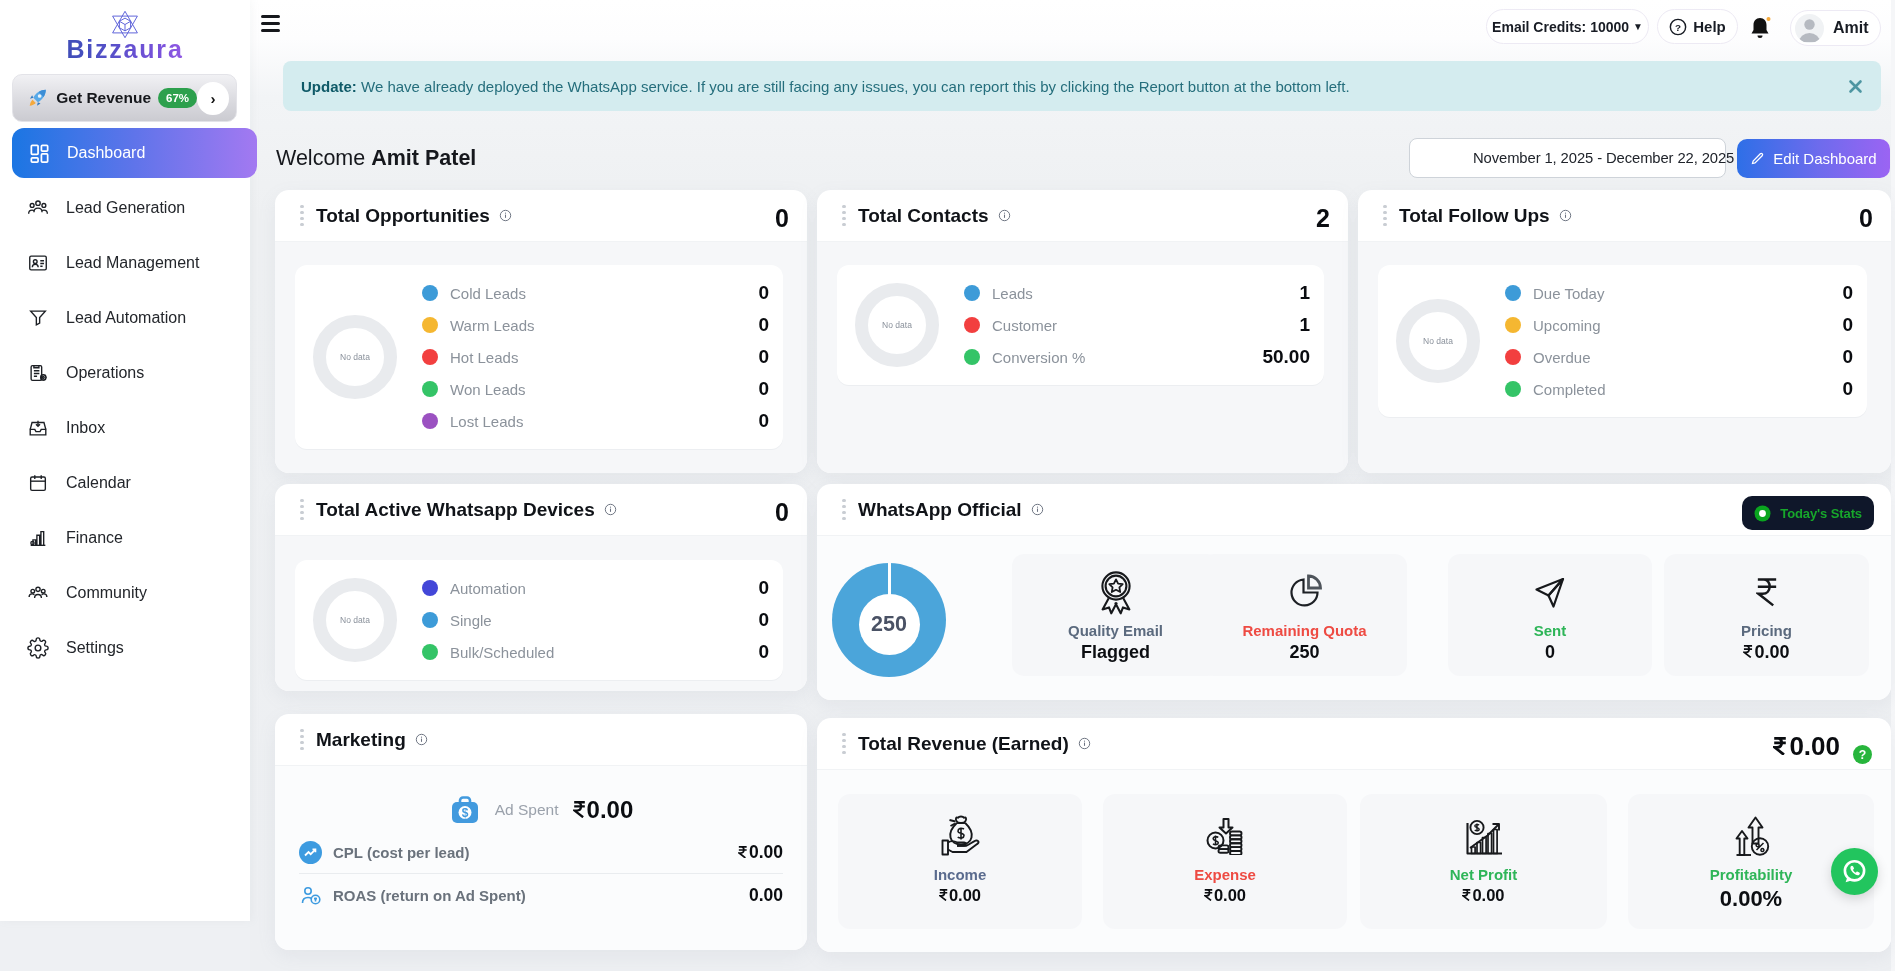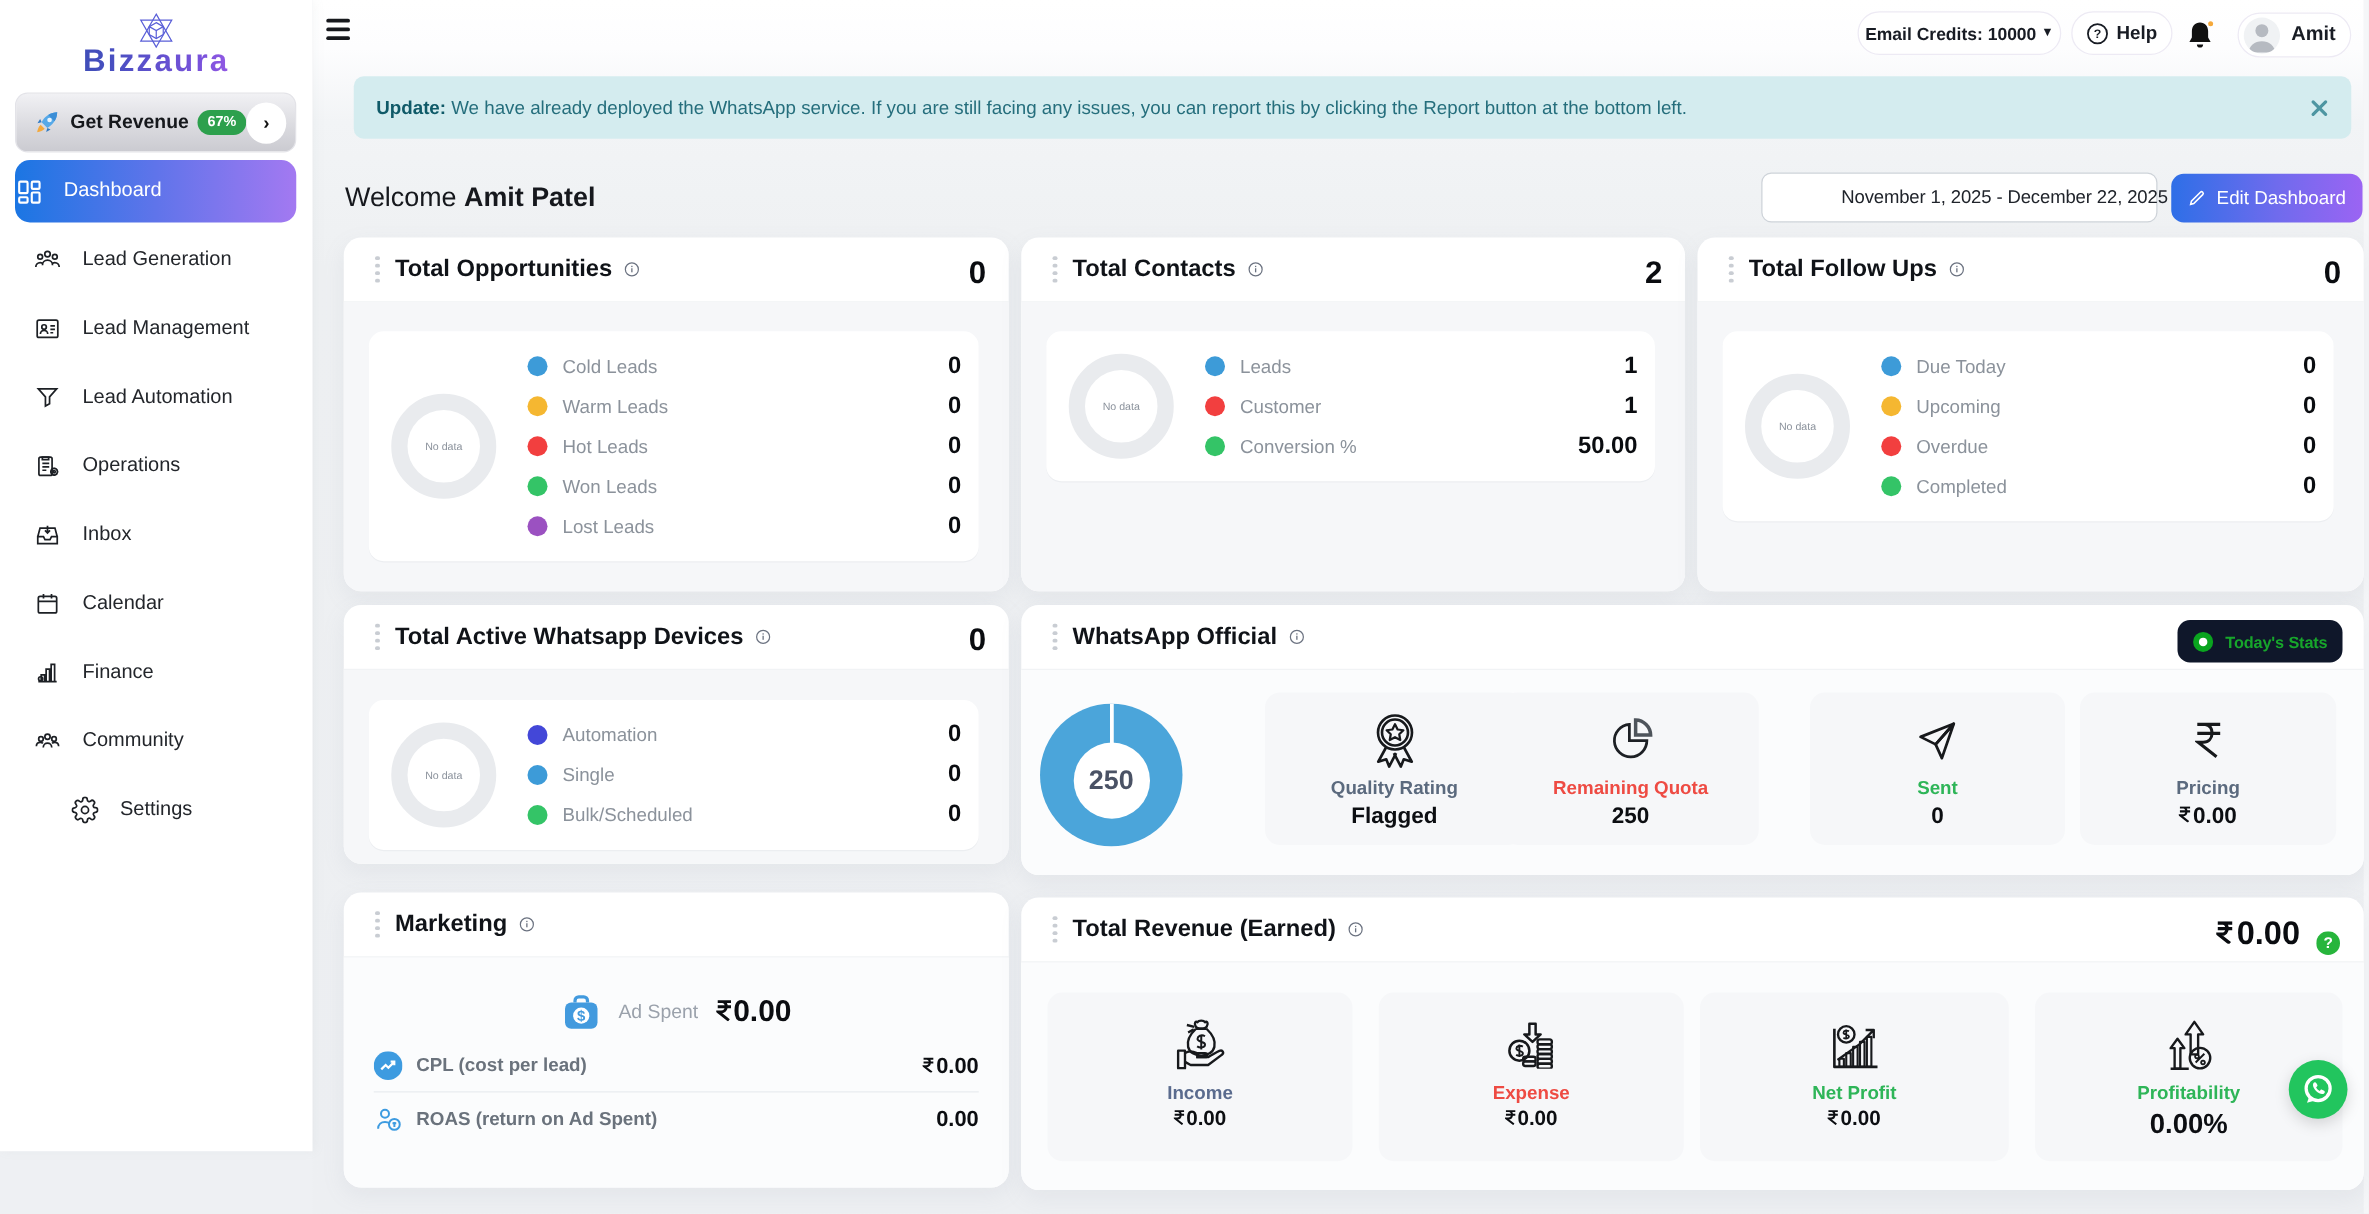--- a/index.html
+++ b/index.html
@@ -16,23 +16,23 @@
   background:linear-gradient(90deg,#2b4a9e 0%,#474fc0 35%,#7b52dc 65%,#b263ee 85%,#c873f2 100%);
   -webkit-background-clip:text; background-clip:text; color:transparent; line-height:1; margin-top:-2px; }
 .getstarted { position:absolute; left:12px; top:74px; width:225px; height:48px; border-radius:10px;
   background:linear-gradient(180deg,#f1f1f4 0%,#d9d9de 60%,#cbcbd1 100%); border:1px solid #e3e3e8;
   display:flex; align-items:center; padding:0 7px 0 13px; white-space:nowrap; }
 .gs-text { font-size:15.5px; font-weight:bold; color:#16181c; margin-left:8px; }
 .gs-badge { background:#2da04d; color:#fff; font-size:11.5px; font-weight:bold; border-radius:11px;
   padding:4px 8px; margin-left:7px; }
 .gs-circle { width:33px; height:33px; border-radius:50%; background:#fff; margin-left:auto;
   display:flex; align-items:center; justify-content:center; font-size:15px; font-weight:bold; color:#111; }
-.nav-active { position:absolute; left:12px; top:128px; width:225px; height:50px; border-radius:12px;
+.nav-active { position:absolute; left:12px; top:128px; width:245px; height:50px; border-radius:12px;
   background:linear-gradient(90deg,#1b76e3 0%,#5f74ea 50%,#a379f1 100%);
-  display:flex; align-items:center; }
+  display:flex; align-items:center; padding-left:16px; }
 .nav-active span { color:#fff; font-size:16px; font-weight:500; margin-left:16px; }
 .nav-item { position:absolute; left:0; width:250px; height:40px; display:flex; align-items:center; }
 .nav-item .nico { width:22px; height:22px; margin-left:27px; flex:none; }
 .nav-item span { font-size:16px; color:#23262b; margin-left:17px; }
 
 .hamburger { position:absolute; left:261px; top:15px; width:19px; height:17px; }
 .hamburger div { height:2.6px; background:#16181c; border-radius:2px; margin-bottom:4.4px; }
 .pill { position:absolute; background:#fff; border:1px solid #edeaf4; border-radius:18px;
   display:flex; align-items:center; font-weight:bold; color:#181c24; }
 
@@ -190,21 +190,21 @@
       <svg class="nico" viewBox="0 0 24 24" fill="none" stroke="#1d2025" stroke-width="1.5">
         <circle cx="12" cy="8" r="2.3"></circle>
         <circle cx="6.3" cy="10" r="2"></circle>
         <circle cx="17.7" cy="10" r="2"></circle>
         <path d="M8.3 17.5c0-2.3 1.7-3.8 3.7-3.8s3.7 1.5 3.7 3.8"></path>
         <path d="M2.3 16.3c0-2.1 1.5-3.4 3.3-3.4.9 0 1.8.3 2.4 1"></path>
         <path d="M21.7 16.3c0-2.1-1.5-3.4-3.3-3.4-.9 0-1.8.3-2.4 1"></path>
       </svg>
       <span>Community</span>
     </div>
-  <div class="nav-item" style="top:628px;padding-left:30px;">
+  <div class="nav-item" style="top:628px;">
       <svg class="nico" viewBox="0 0 24 24" fill="none" stroke="#1d2025" stroke-width="1.5">
         <circle cx="12" cy="12" r="3.1"></circle>
         <path d="M19.4 15a1.65 1.65 0 0 0 .33 1.82l.06.06a2 2 0 0 1-2.83 2.83l-.06-.06a1.65 1.65 0 0 0-1.82-.33 1.65 1.65 0 0 0-1 1.51V21a2 2 0 0 1-4 0v-.09A1.65 1.65 0 0 0 9 19.4a1.65 1.65 0 0 0-1.82.33l-.06.06a2 2 0 0 1-2.83-2.83l.06-.06a1.65 1.65 0 0 0 .33-1.82 1.65 1.65 0 0 0-1.51-1H3a2 2 0 0 1 0-4h.09A1.65 1.65 0 0 0 4.6 9a1.65 1.65 0 0 0-.33-1.82l-.06-.06a2 2 0 0 1 2.83-2.83l.06.06a1.65 1.65 0 0 0 1.82.33H9a1.65 1.65 0 0 0 1-1.51V3a2 2 0 0 1 4 0v.09a1.65 1.65 0 0 0 1 1.51 1.65 1.65 0 0 0 1.82-.33l.06-.06a2 2 0 0 1 2.83 2.83l-.06.06a1.65 1.65 0 0 0-.33 1.82V9a1.65 1.65 0 0 0 1.51 1H21a2 2 0 0 1 0 4h-.09a1.65 1.65 0 0 0-1.51 1z"></path>
       </svg>
       <span>Settings</span>
     </div>
 </div>
 
 <div class="hamburger">
     <div></div>
@@ -466,21 +466,21 @@
 <div class="statbox" style="left:1012px; top:554px; width:207px; height:122px;">
   <div style="margin-top:15px; height:46px; display:flex; align-items:center; justify-content:center;">
       <svg width="38" height="46" viewBox="0 0 38 46" fill="none" stroke="#17191c" stroke-width="2.1" stroke-linejoin="round">
         <circle cx="19" cy="17" r="13.6"></circle>
         <circle cx="19" cy="17" r="10.4"></circle>
         <path d="M19 10.4l2.1 4.2 4.6.6-3.3 3.2.8 4.6-4.2-2.2-4.2 2.2.8-4.6-3.3-3.2 4.6-.6Z" stroke-width="1.8"></path>
         <path d="M11.7 29.2 5.6 40.4 l6.4-2 2.3 5.9 5.6-10.8"></path>
         <path d="M26.3 29.2 32.4 40.4 l-6.4-2-2.3 5.9-5.6-10.8"></path>
       </svg>
     </div>
-  <div class="slab" style="color:#5b6a7e; margin-top:7px;">Quality Rating</div>
+  <div class="slab" style="color:#5b6a7e; margin-top:7px;">Quality Email</div>
   <div class="sval">Flagged</div>
 </div>
 <div class="statbox" style="left:1202px; top:554px; width:205px; height:122px;">
   <div style="margin-top:15px; height:46px; display:flex; align-items:center; justify-content:center;">
       <svg width="36" height="36" viewBox="0 0 36 36" fill="none" stroke="#1d2025" stroke-width="2.2">
         <path d="M16.5 5.5 A13 13 0 1 0 30.5 18.5 H16.5 V5.5 Z"></path>
         <path d="M21.5 2 V14 H33.5 A12.3 12.3 0 0 0 21.5 2 Z" stroke="#4e545b" stroke-width="2.8"></path>
       </svg>
     </div>
   <div class="slab" style="color:#ee4b43; margin-top:7px;">Remaining Quota</div>

